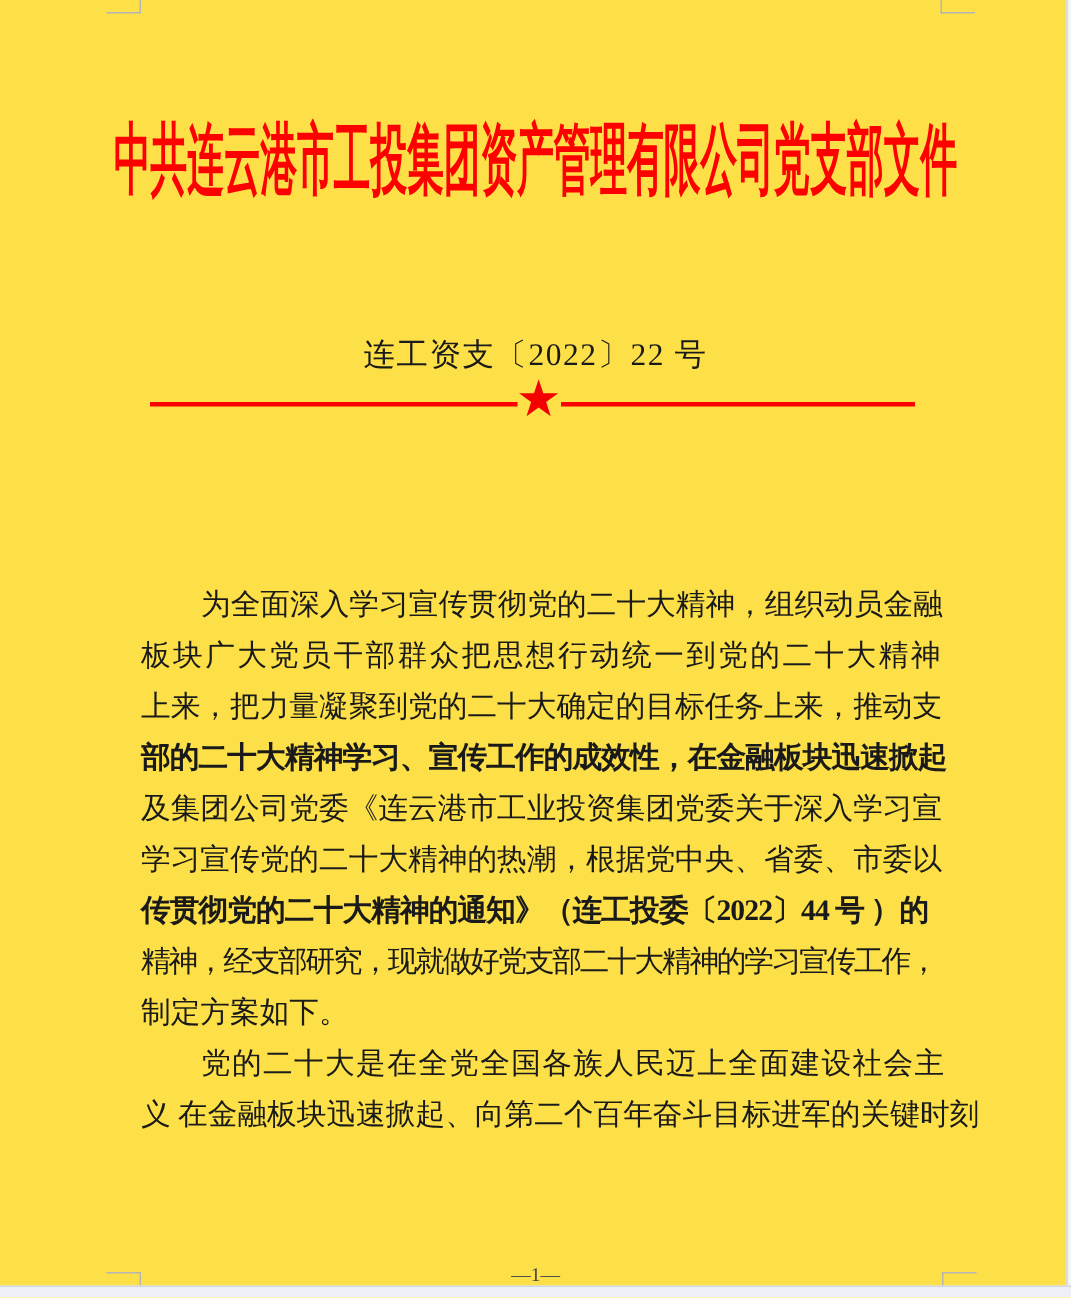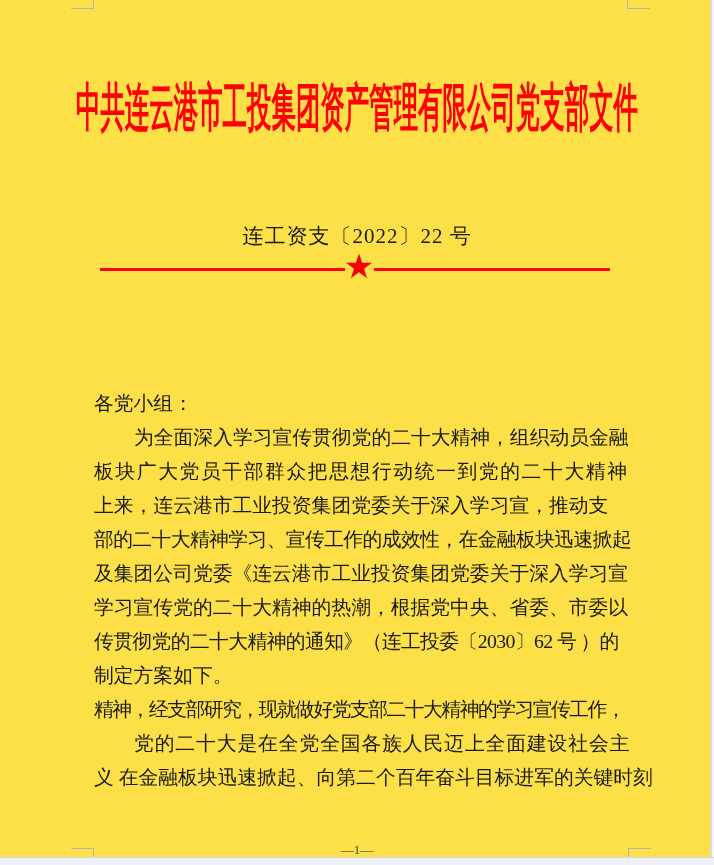--- a/index.html
+++ b/index.html
@@ -67,21 +67,21 @@
 
   
   .body-block {
     position: absolute; left: 94px; top: 386px; width: 539px;
     font-size: 19.8px; color: #1a1a1a;
   }
   .line { line-height: 34px; white-space: nowrap; }
   .ind   { text-indent: 40px; }
   .ls-wide { letter-spacing: 1.6px; }
   .ls-w1   { letter-spacing: 0.9px; }
-  .ls-t1   { letter-spacing: -0.6px; }
+  .ls-t1   { letter-spacing: -0.6px; font-weight: bold; }
   .ls-t2   { letter-spacing: -1.5px; }
   .sec-heading {
     line-height: 34px;
     margin-top: 14px;
     font-weight: bold;
     font-family: "Liberation Sans", "DejaVu Sans", sans-serif;
     color: #000;
   }
 
   .page-footer {
@@ -107,30 +107,29 @@
   <div class="org-title-wrap">
     <div class="org-title">中共连云港市工投集团资产管理有限公司党支部文件</div>
   </div>
   <div class="doc-number">连工资支〔2022〕22 号</div>
   <div class="red-rule-left"></div>
   <div class="star">★</div>
   <div class="red-rule-right"></div>
 
 
   <div class="body-block">
-    <div class="line">各党小组：</div>
     <div class="line ind">为全面深入学习宣传贯彻党的二十大精神，组织动员金融</div>
     <div class="line ls-wide">板块广大党员干部群众把思想行动统一到党的二十大精神</div>
-    <div class="line">上来，连云港市工业投资集团党委关于深入学习宣，推动支</div>
+    <div class="line">上来，把力量凝聚到党的二十大确定的目标任务上来，推动支</div>
     <div class="line ls-t1">部的二十大精神学习、宣传工作的成效性，在金融板块迅速掀起</div>
     <div class="line">及集团公司党委《连云港市工业投资集团党委关于深入学习宣</div>
     <div class="line">学习宣传党的二十大精神的热潮，根据党中央、省委、市委以</div>
-    <div class="line ls-t1">传贯彻党的二十大精神的通知》（连工投委〔2030〕62 号 ）的</div>
+    <div class="line ls-t1">传贯彻党的二十大精神的通知》（连工投委〔2022〕44 号 ）的</div>
+    <div class="line ls-t2">精神，经支部研究，现就做好党支部二十大精神的学习宣传工作，</div>
     <div class="line">制定方案如下。</div>
-    <div class="line ls-t2">精神，经支部研究，现就做好党支部二十大精神的学习宣传工作，</div>
 
     <div class="line ind ls-w1">党的二十大是在全党全国各族人民迈上全面建设社会主</div>
     <div class="line">义 在金融板块迅速掀起、向第二个百年奋斗目标进军的关键时刻</div>
   </div>
 
   <div class="page-footer">—1—</div>
 
 </div>
 
 </body></html>

